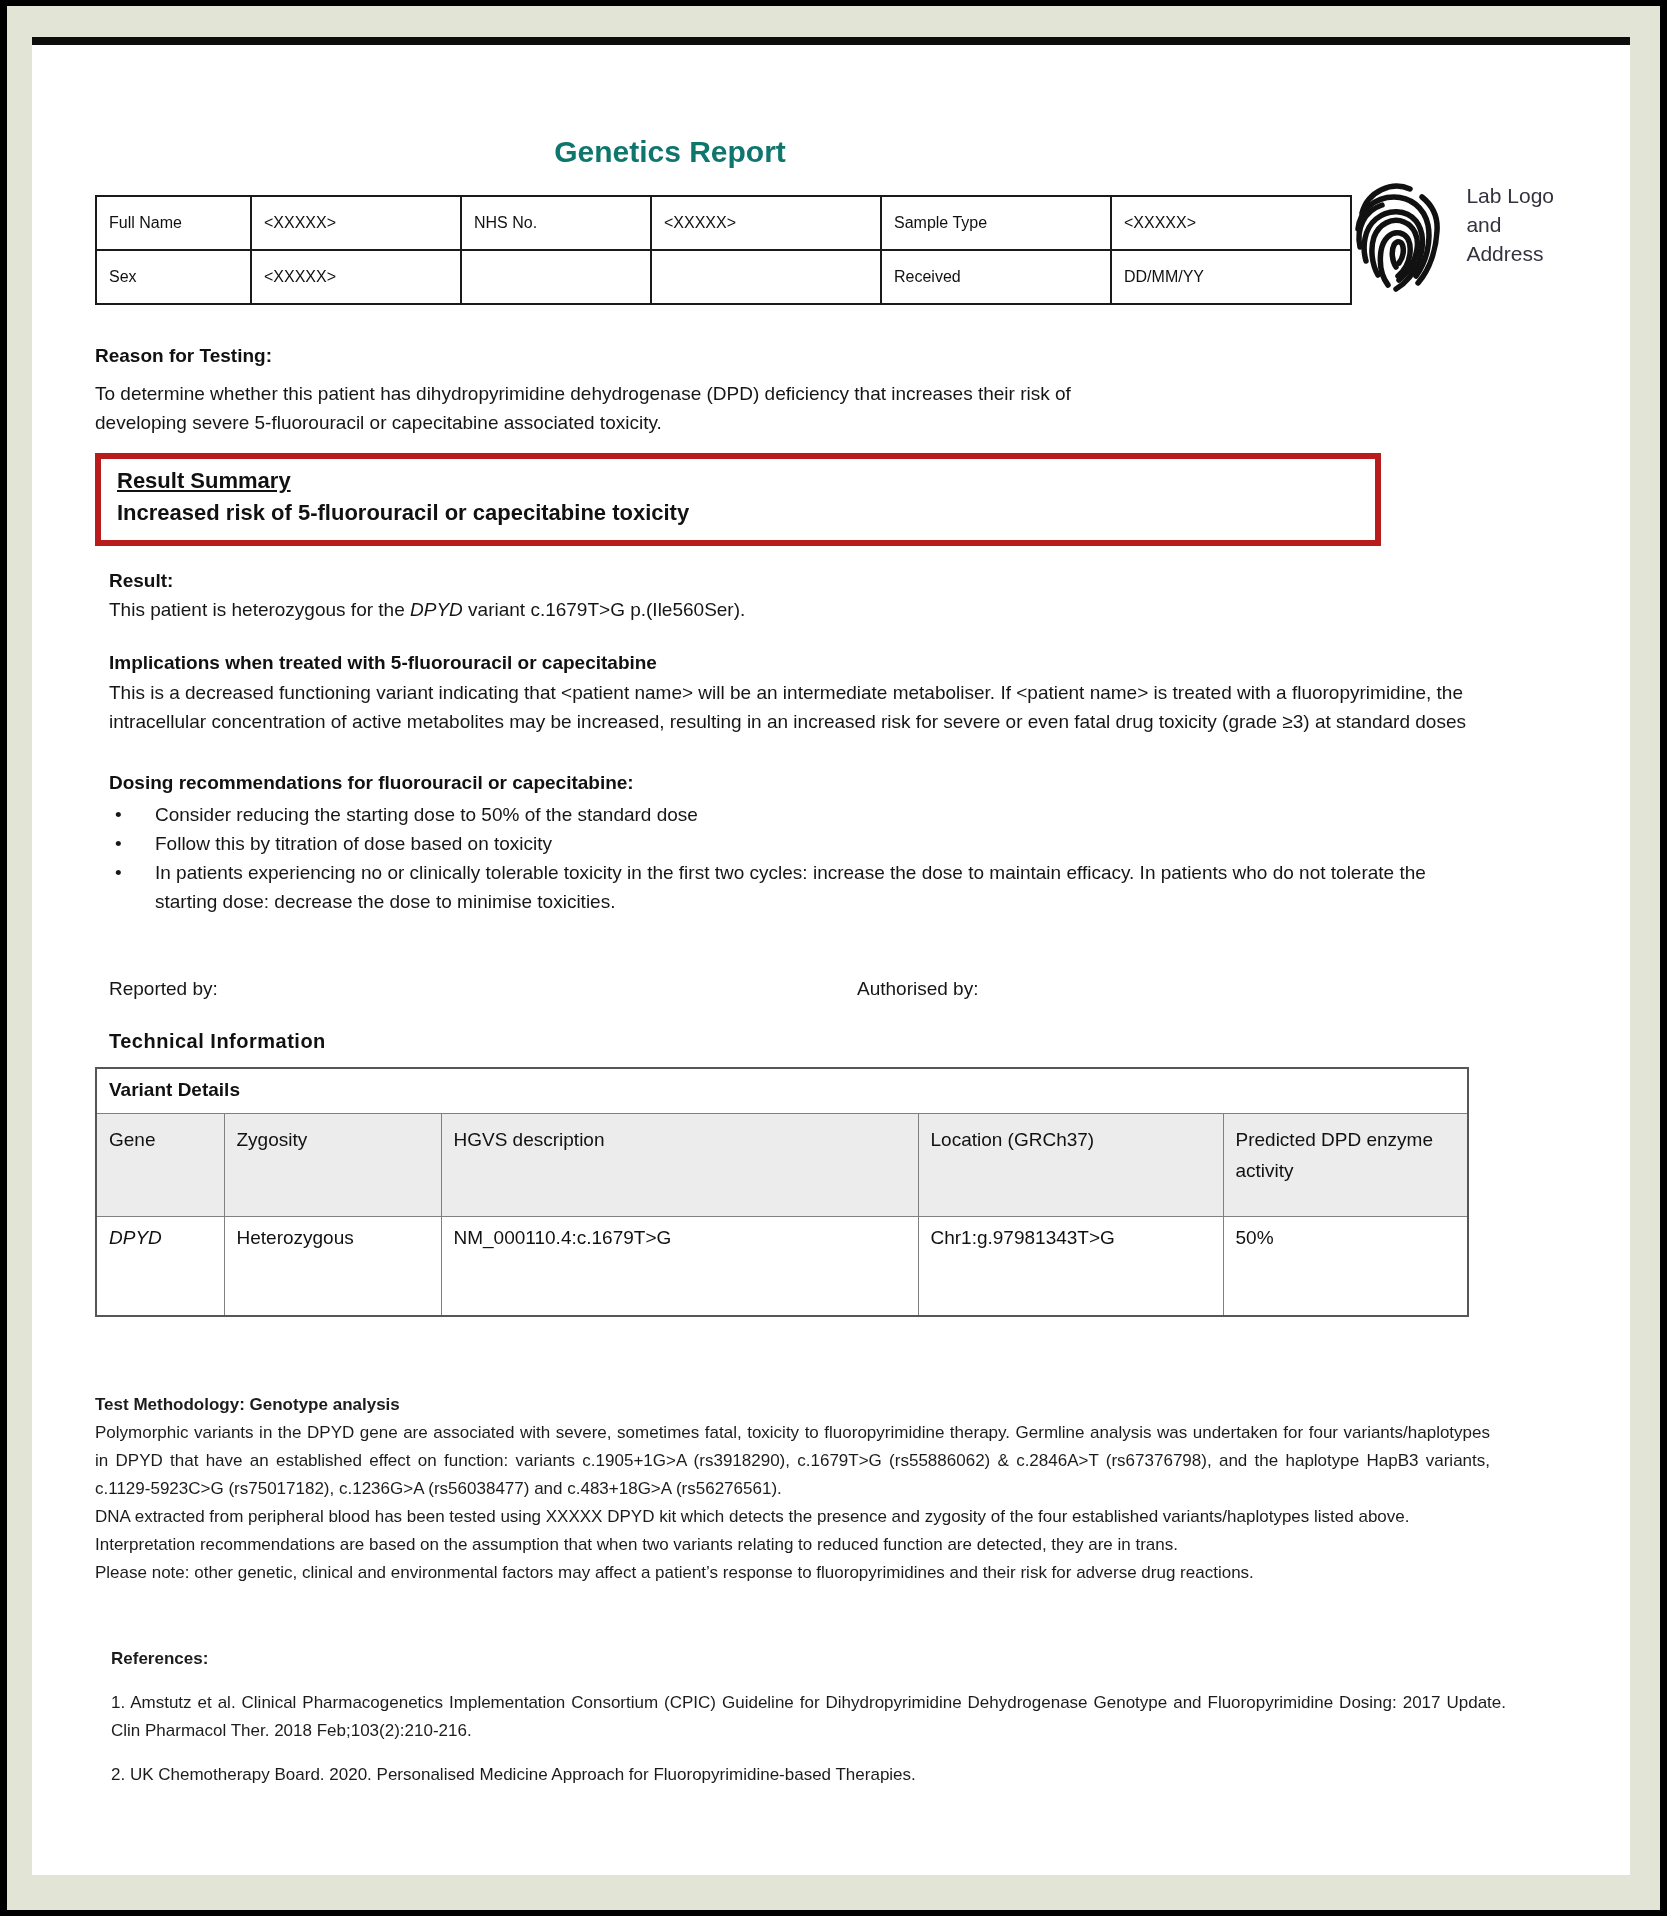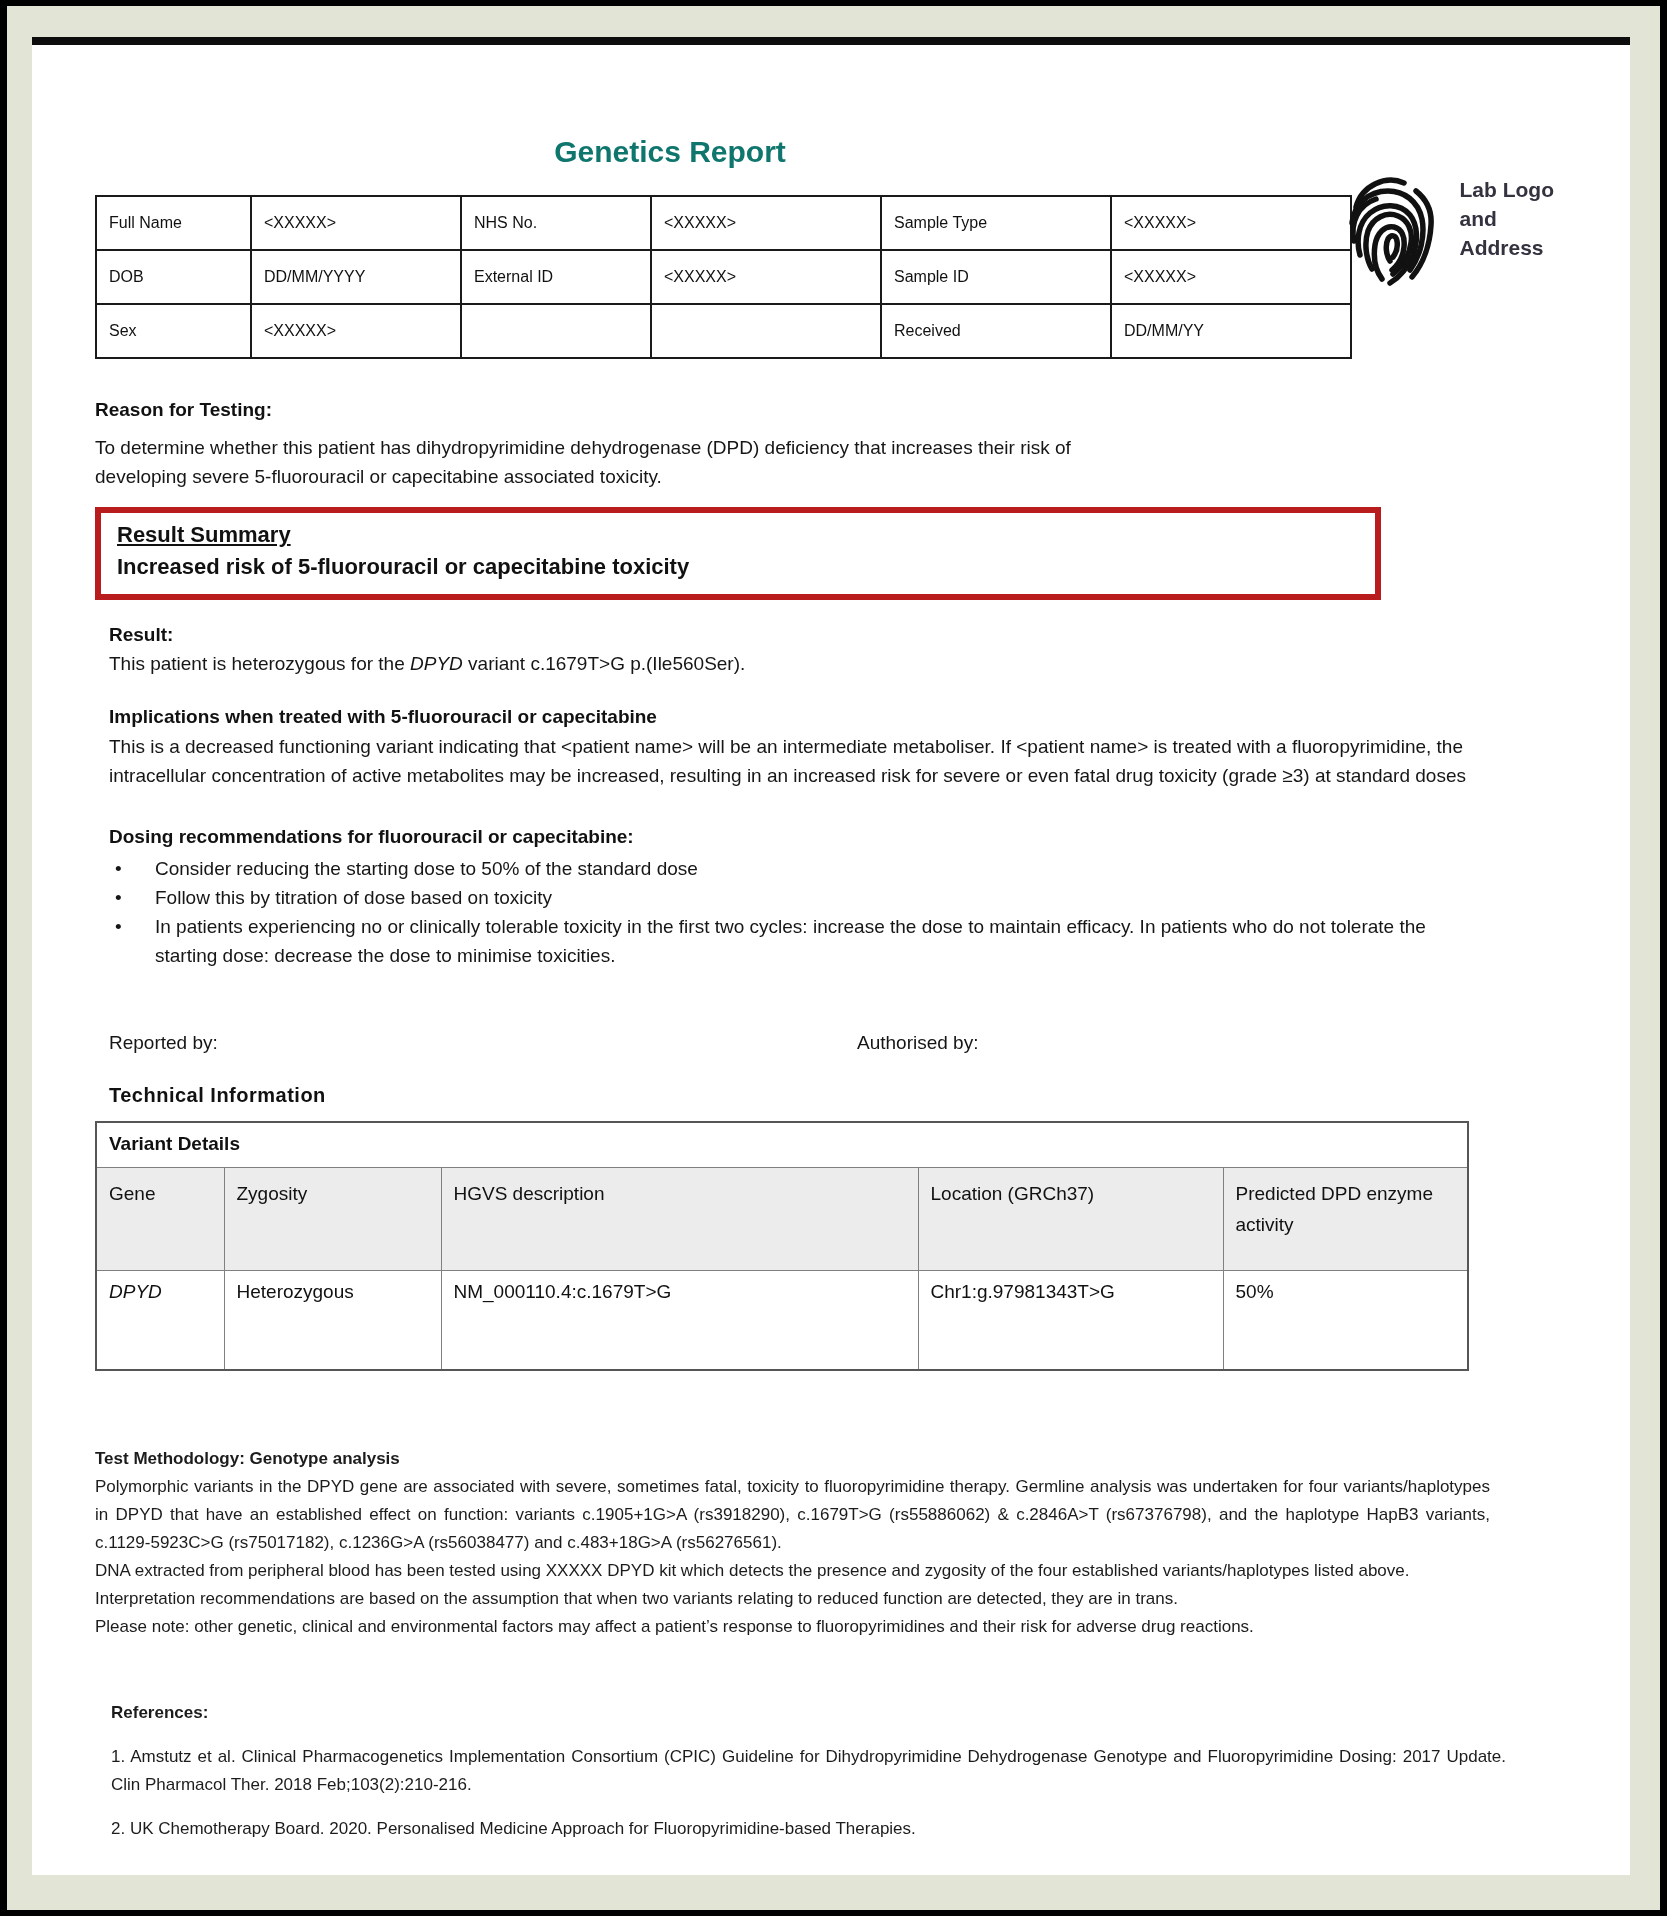--- a/index.html
+++ b/index.html
@@ -35,25 +35,24 @@
   .title {
     margin-top: 90px;
     width: 1150px;
     text-align: center;
     font-size: 30px;
     font-weight: bold;
     color: #0f766e;
   }
   .logo {
     position: absolute;
-    right: 18px; top: 36px;
+    right: 18px; top: 42px;
     display: flex;
     align-items: flex-start;
     gap: 22px;
-    font-weight: bold;
   }
   .logo-text {
     font-size: 21px;
     line-height: 29px;
     color: #33323f;
     padding-top: 4px;
   }
 
   
   table.info {
@@ -231,28 +230,20 @@
       <tbody>
         <tr>
           <td>Full Name</td>
           <td>&lt;XXXXX&gt;</td>
           <td>NHS No.</td>
           <td>&lt;XXXXX&gt;</td>
           <td>Sample Type</td>
           <td>&lt;XXXXX&gt;</td>
         </tr>
         <tr>
-          <td>DOB</td>
-          <td>DD/MM/YYYY</td>
-          <td>External ID</td>
-          <td>&lt;XXXXX&gt;</td>
-          <td>Sample ID</td>
-          <td>&lt;XXXXX&gt;</td>
-        </tr>
-        <tr>
           <td>Sex</td>
           <td>&lt;XXXXX&gt;</td>
           <td></td>
           <td></td>
           <td>Received</td>
           <td>DD/MM/YY</td>
         </tr>
       </tbody>
     </table>
 

